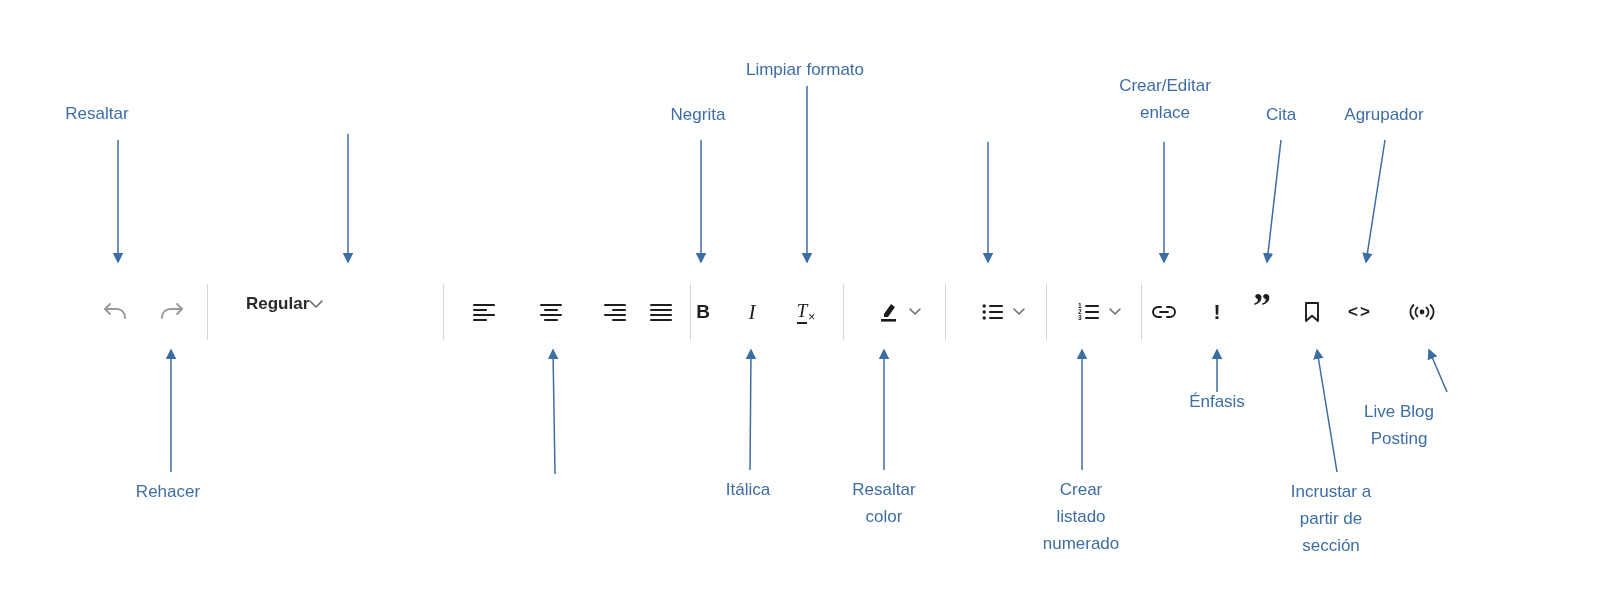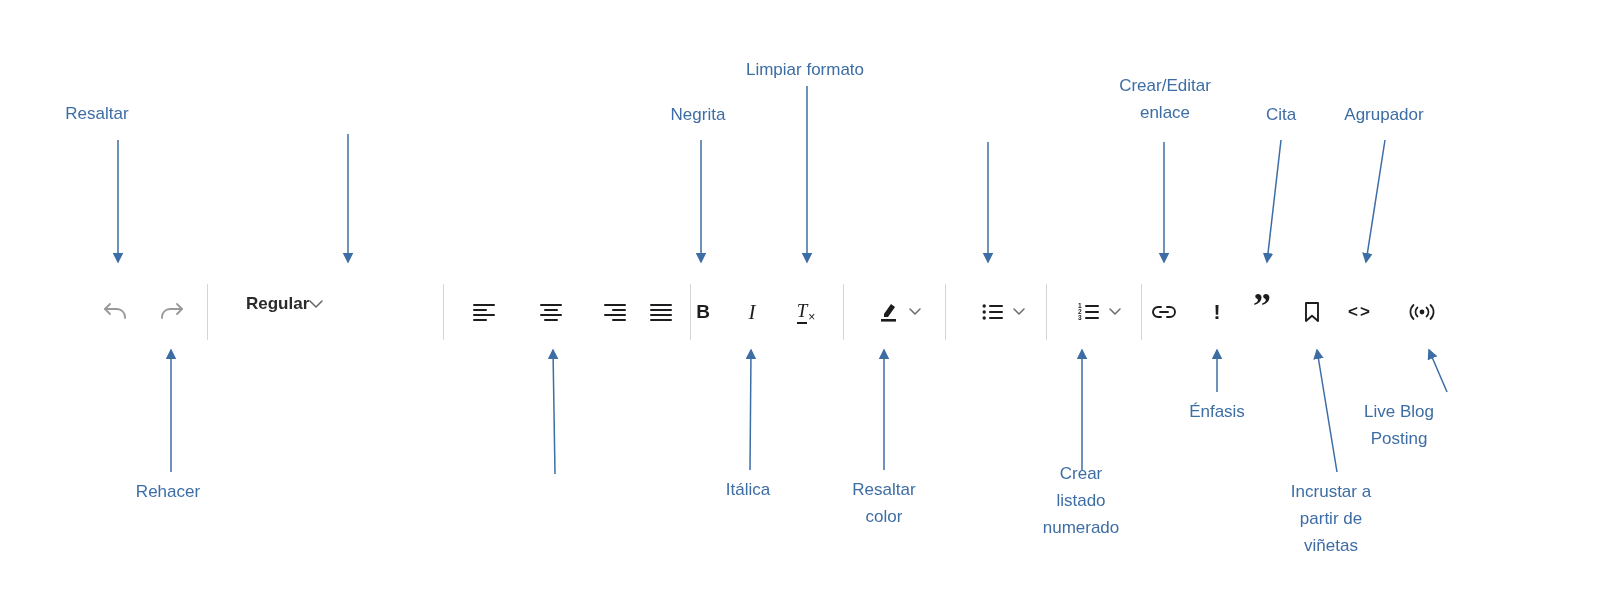--- a/index.html
+++ b/index.html
@@ -80,32 +80,32 @@
   <div class="ann" style="left:168px;top:478px">
     <div>Rehacer</div>
   </div>
   <div class="ann" style="left:748px;top:476px">
     <div>Itálica</div>
   </div>
   <div class="ann" style="left:884px;top:476px">
     <div>Resaltar</div>
     <div>color</div>
   </div>
-  <div class="ann" style="left:1081px;top:460px">
+  <div class="ann" style="left:1081px;top:476px">
     <div>Crear</div>
     <div>listado</div>
     <div>numerado</div>
   </div>
-  <div class="ann" style="left:1217px;top:398px">
+  <div class="ann" style="left:1217px;top:388px">
     <div>Énfasis</div>
   </div>
   <div class="ann" style="left:1331px;top:478px">
     <div>Incrustar a</div>
     <div>partir de</div>
-    <div>viñetas</div>
+    <div>sección</div>
   </div>
   <div class="ann" style="left:1399px;top:398px">
     <div>Live Blog</div>
     <div>Posting</div>
   </div>
 
   <div class="tb-item" style="left:115px">
     <svg class="icon" width="26" height="22" viewBox="0 0 26 22">
       <g fill="none" stroke="#98999b" stroke-width="1.8" stroke-linecap="round" stroke-linejoin="round">
         <path d="M8 3 L3 8 L8 13"></path>

